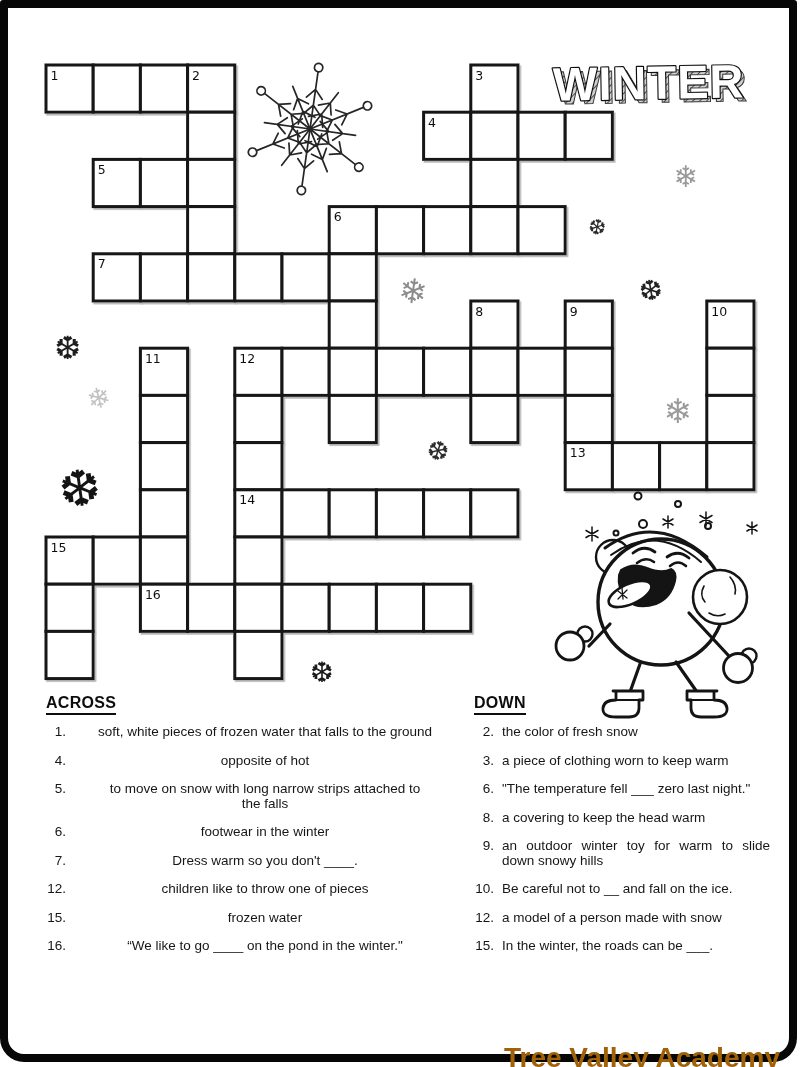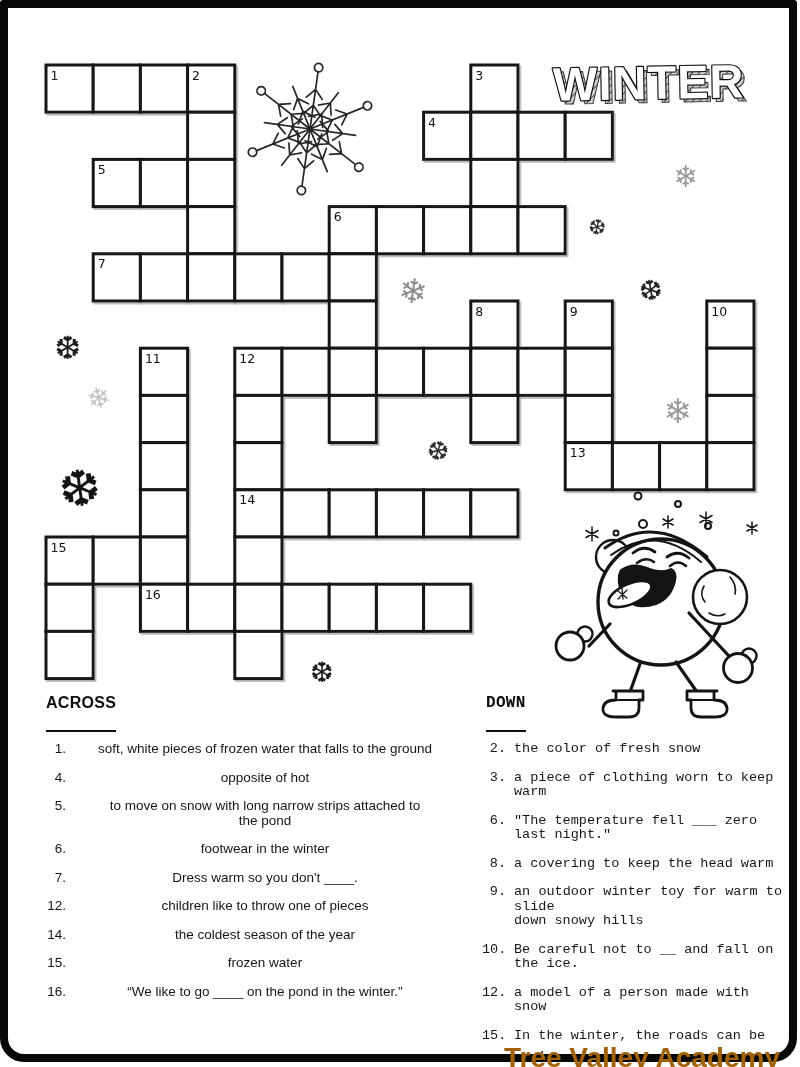--- a/index.html
+++ b/index.html
@@ -8,23 +8,23 @@
   .frame{position:absolute;left:0;top:0;width:797px;height:1062px;box-sizing:border-box;
          border:8px solid #070707;border-radius:3px 3px 24px 24px;}
   #flakes .flake{position:absolute;font-family:"DejaVu Sans",sans-serif;line-height:1;}
   svg#layer{position:absolute;left:0;top:0;}
   #grid-cells rect{fill:#ffffff;stroke:#161616;stroke-width:3;}
   #grid-cells text{font-family:"DejaVu Sans",sans-serif;font-size:12.5px;fill:#111;}
   #big-flake{stroke:#262626;stroke-width:1.7;fill:none;stroke-linecap:round;}
   #big-flake circle{fill:#ffffff;}
   .clues{position:absolute;}
   .clues .hd{display:inline-block;font-size:16px;font-weight:bold;letter-spacing:.3px;
-             color:#0d0d0d;border-bottom:2.5px solid #0d0d0d;padding-bottom:18px;margin:0 0 10px 4px;}
+             color:#0d0d0d;border-bottom:2.5px solid #0d0d0d;padding-bottom:1px;margin:0 0 10px 4px;}
   .across{left:42px;top:694px;width:424px;}
-  .down{left:482px;top:694px;width:302px;font-family:Liberation Mono, monospace;}
+  .down{left:470px;top:694px;width:302px;}
   .clue{display:flex;margin-bottom:14px;font-size:13.5px;line-height:14.5px;}
   .cnum{flex:none;width:24px;text-align:right;margin-right:8px;}
   .across .ctext{width:382px;text-align:center;}
   .down .ctext{width:268px;}
   .ctext .just{text-align:justify;text-align-last:justify;}
   .brand{position:absolute;top:1014px;right:20px;font-size:28px;font-weight:bold;}
 </style>
 </head>
 <body>
 
@@ -405,45 +405,39 @@
         <div class="clue">
           <span class="cnum">4.</span>
           <span class="ctext">
             <div>opposite of hot</div>
           </span>
         </div>
         <div class="clue">
           <span class="cnum">5.</span>
           <span class="ctext">
             <div>to move on snow with long narrow strips attached to</div>
-            <div>the pond</div>
+            <div>the falls</div>
           </span>
         </div>
         <div class="clue">
           <span class="cnum">6.</span>
           <span class="ctext">
             <div>footwear in the winter</div>
           </span>
         </div>
         <div class="clue">
           <span class="cnum">7.</span>
           <span class="ctext">
             <div>Dress warm so you don't ____.</div>
           </span>
         </div>
         <div class="clue">
           <span class="cnum">12.</span>
           <span class="ctext">
             <div>children like to throw one of pieces</div>
-          </span>
-        </div>
-        <div class="clue">
-          <span class="cnum">14.</span>
-          <span class="ctext">
-            <div>the coldest season of the year</div>
           </span>
         </div>
         <div class="clue">
           <span class="cnum">15.</span>
           <span class="ctext">
             <div>frozen water</div>
           </span>
         </div>
         <div class="clue">
           <span class="cnum">16.</span>

